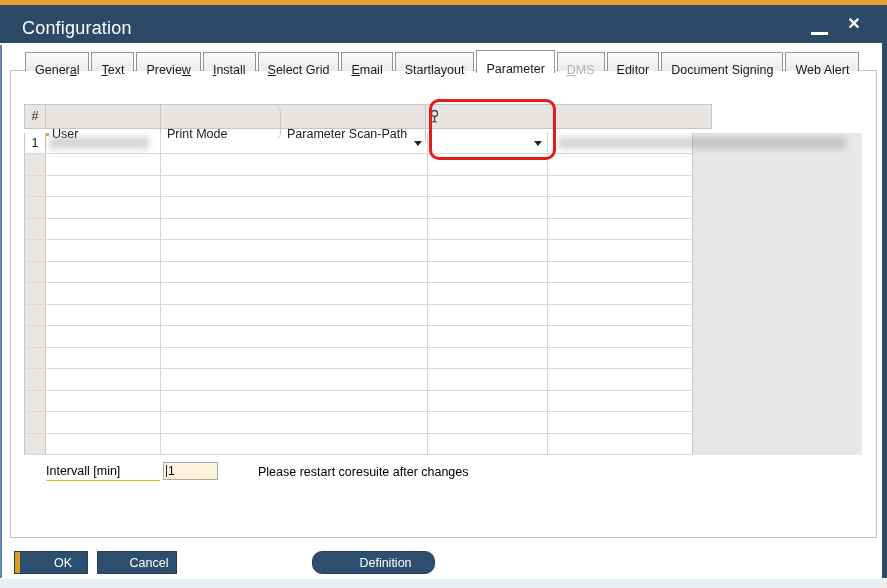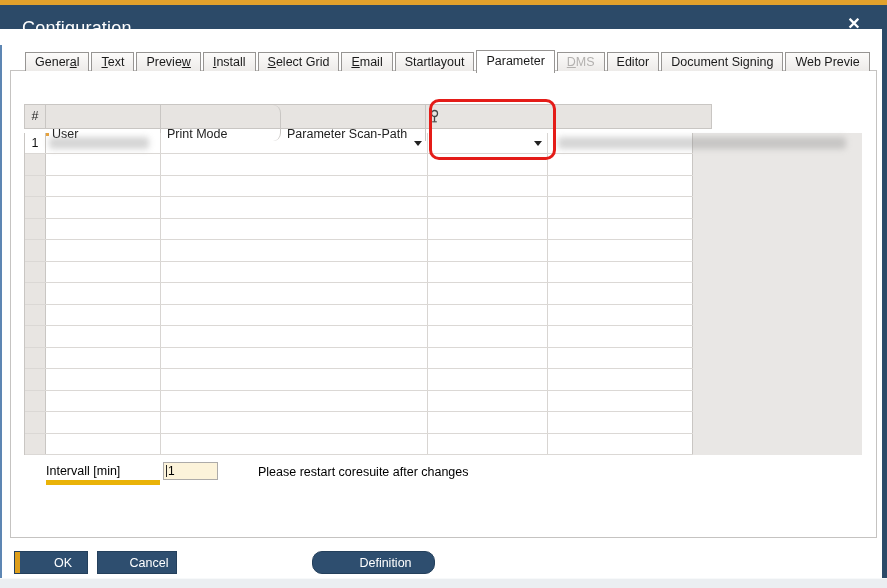--- a/index.html
+++ b/index.html
@@ -3,32 +3,32 @@
 <meta charset="utf-8">
 <style>
   * { margin:0; padding:0; box-sizing:border-box; }
   html,body { background:#cfd6dd; }
   body { font-family:"Liberation Sans", sans-serif; }
 
   .window{ position:relative; width:887px; height:588px; background:#fff; overflow:hidden; }
 
   
   .top-accent{ position:absolute; left:0; top:0; width:887px; height:5px; background:#E2A12C; }
-  .titlebar{ position:absolute; left:0; top:5px; width:882px; height:24px; background:#2C4A68; }
+  .titlebar{ position:absolute; left:0; top:5px; width:882px; height:38px; background:#2C4A68; }
   .title-text{ position:absolute; left:22px; top:13px; color:#fff; font-size:18px; font-weight:300; letter-spacing:.2px; }
   .min-btn{ position:absolute; left:806px; top:22px; width:28px; height:18px; cursor:default; }
   .min-glyph{ position:absolute; left:5px; top:10px; width:17px; height:3px; background:#fff; }
   .close-btn{ position:absolute; left:840px; top:12px; width:28px; height:24px; color:#fff; font-size:16px; font-weight:bold; text-align:center; line-height:24px; }
   .right-border{ position:absolute; left:882px; top:5px; width:5px; height:573px; background:#2C4A68; }
   .left-border{ position:absolute; left:0; top:45px; width:2px; height:533px; background:#5d86b3; }
   .bottom-strip{ position:absolute; left:0; top:578px; width:887px; height:10px; background:#ebeef1; border-top:1px solid #f7f9fa; }
 
   
   .tabstrip{ position:absolute; left:25px; top:49px; height:22px; display:flex; align-items:flex-end; z-index:4; }
-  .tab{ height:19px; line-height:18px; padding:0 9px; font-size:12.5px; color:#1a1a1a; white-space:nowrap;
+  .tab{ height:19px; line-height:18px; padding:8px 9px; font-size:12.5px; color:#1a1a1a; white-space:nowrap;
         background:linear-gradient(#fcfbfa,#edebe9); border:1px solid #979593; border-bottom:none; margin-right:2px; }
   .tab.active{ height:23px; line-height:21px; background:#fff; margin-bottom:-2px; z-index:5; position:relative; }
   .tab.disabled{ color:#b3b1af; }
   .tab .key{ text-decoration:underline; }
 
   
   .panel{ position:absolute; left:10px; top:70px; width:867px; height:468px; border:1px solid #c5c3c1; background:#fff; z-index:1; }
 
   
   .grid-header{ position:absolute; left:24px; top:104px; width:688px; height:25px; display:flex; background:#e7e4e1;
@@ -60,21 +60,21 @@
 
   .redact{ position:absolute; background:#8f8f8f; opacity:.38; filter:blur(3px); border-radius:3px; height:12px; top:4px; z-index:3; }
   .redact.user{ left:3px; width:100px; }
   .redact.param{ left:10px; width:288px; }
   .cell-tick{ position:absolute; left:0; top:0; width:3px; height:3px; background:#e8a33c; }
 
   .annotation{ position:absolute; left:429px; top:99px; width:127px; height:61px; border:3px solid #E41C18; border-radius:10px; z-index:6; }
 
   
   .interval-label{ position:absolute; left:46px; top:464px; width:114px; font-size:12.5px; color:#000;
-                   border-bottom:5px solid #eab308; padding-bottom:2px; z-index:2; }
+                   border-bottom:1px solid #eab308; padding-bottom:2px; z-index:2; }
   .interval-input{ position:absolute; left:163px; top:462px; width:55px; height:18px; background:#FCF3DA;
                    border:1px solid #adaba9; font-size:12px; color:#000; display:flex; align-items:center; padding-left:2px; z-index:2; }
   .caret{ width:1px; height:12px; background:#222; margin-right:1px; }
   .restart-msg{ position:absolute; left:258px; top:465px; font-size:12.5px; color:#000; z-index:2; }
 
   
   .btn{ position:absolute; top:551px; height:23px; background:#2E4E6F; border:1px solid #24405c; color:#fff;
         font-size:12.5px; display:flex; align-items:center; justify-content:center; z-index:2;padding-left:24px; }
   .btn-ok{ left:14px; width:74px; }
   .btn-cancel{ left:97px; width:80px; }
@@ -106,21 +106,21 @@
     <div class="tab"><span></span><span class="key">T</span><span>ext</span></div>
     <div class="tab"><span>Previe</span><span class="key">w</span><span></span></div>
     <div class="tab"><span></span><span class="key">I</span><span>nstall</span></div>
     <div class="tab"><span></span><span class="key">S</span><span>elect Grid</span></div>
     <div class="tab"><span></span><span class="key">E</span><span>mail</span></div>
     <div class="tab"><span>Startlayout</span><span class="key"></span><span></span></div>
     <div class="tab active"><span>Parameter</span><span class="key"></span><span></span></div>
     <div class="tab disabled"><span></span><span class="key">D</span><span>MS</span></div>
     <div class="tab"><span>Editor</span><span class="key"></span><span></span></div>
     <div class="tab"><span>Document Signing</span><span class="key"></span><span></span></div>
-    <div class="tab"><span>Web Previe</span><span class="key"></span><span></span></div>
+    <div class="tab"><span>Web Alert</span><span class="key"></span><span></span></div>
   </div>
 
   <div class="gray-block"></div>
 
   <div class="grid-header">
     <div class="hcell h-num">#</div>
     <div class="hcell h-user">User</div>
     <div class="hcell h-print">Print Mode</div>
     <div class="hcell h-param">Parameter Scan-Path</div>
     <div class="hcell h-icon last">

